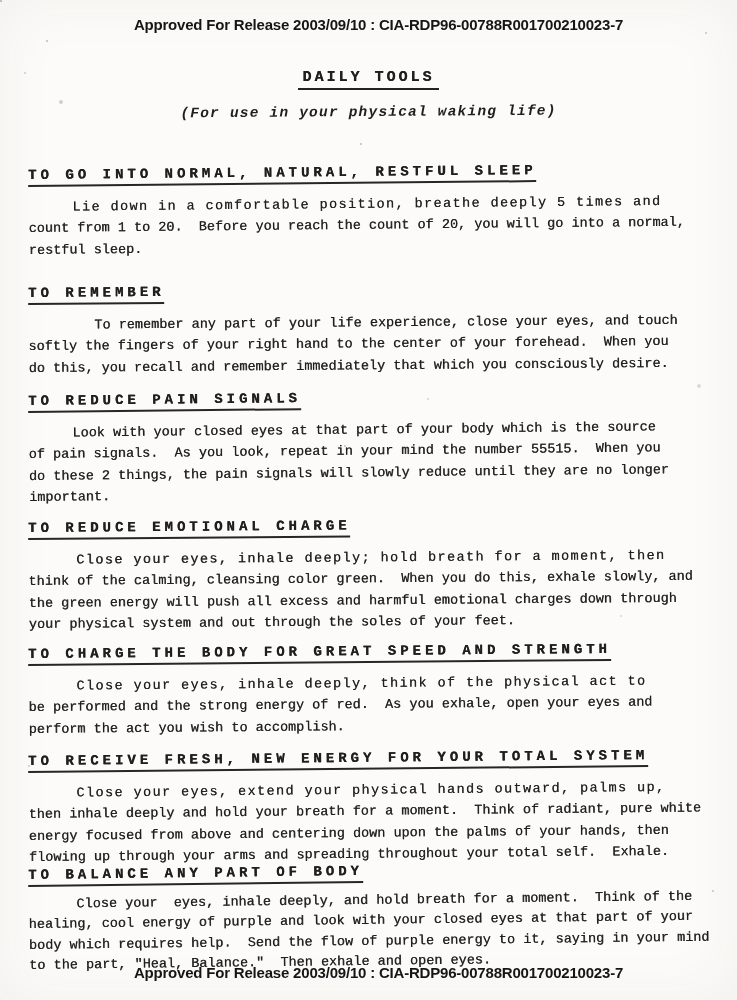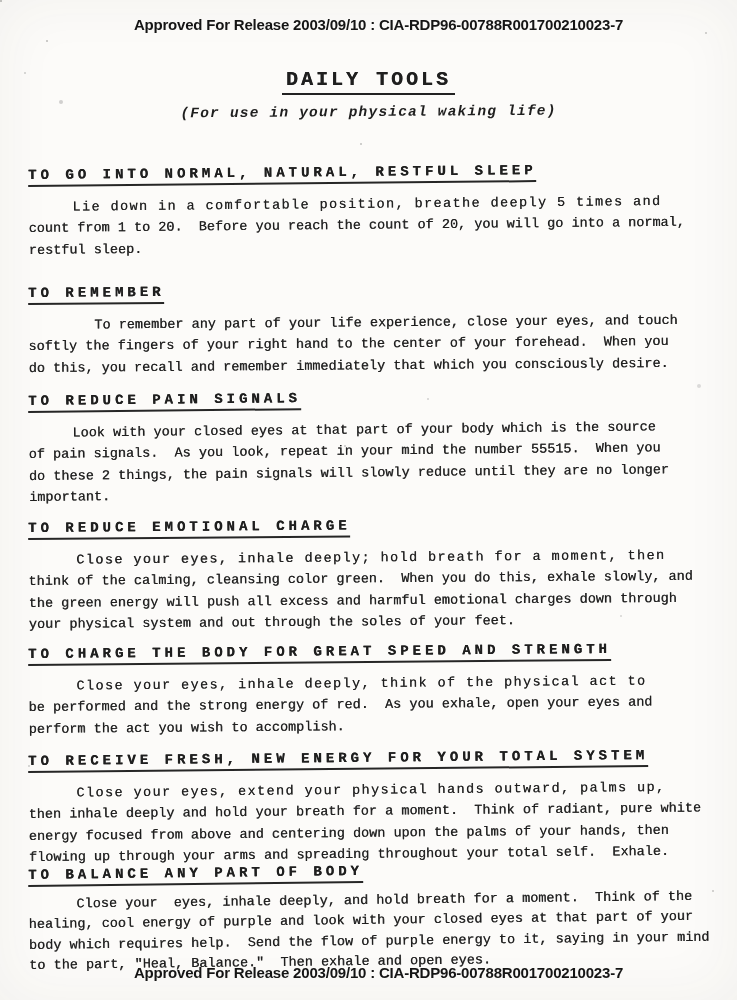--- a/index.html
+++ b/index.html
@@ -38,21 +38,21 @@
   .stamp.bottom{top:964px;}
   
   .title-wrap{
     position:absolute;
     top:68px; left:0; right:0;
     text-align:center;
   }
   .title{
     display:inline-block;
     font-weight:700;
-    font-size:20px;
+    font-size:15px;
     letter-spacing:3px;
     border-bottom:2px solid #222;
     padding:0 4px 2px 4px;
     text-shadow:0.3px 0 0 currentColor;
   }
   .subtitle-wrap{
     position:absolute;
     top:103px; left:0; right:0;
     text-align:center;
     transform:rotate(-0.4deg);

